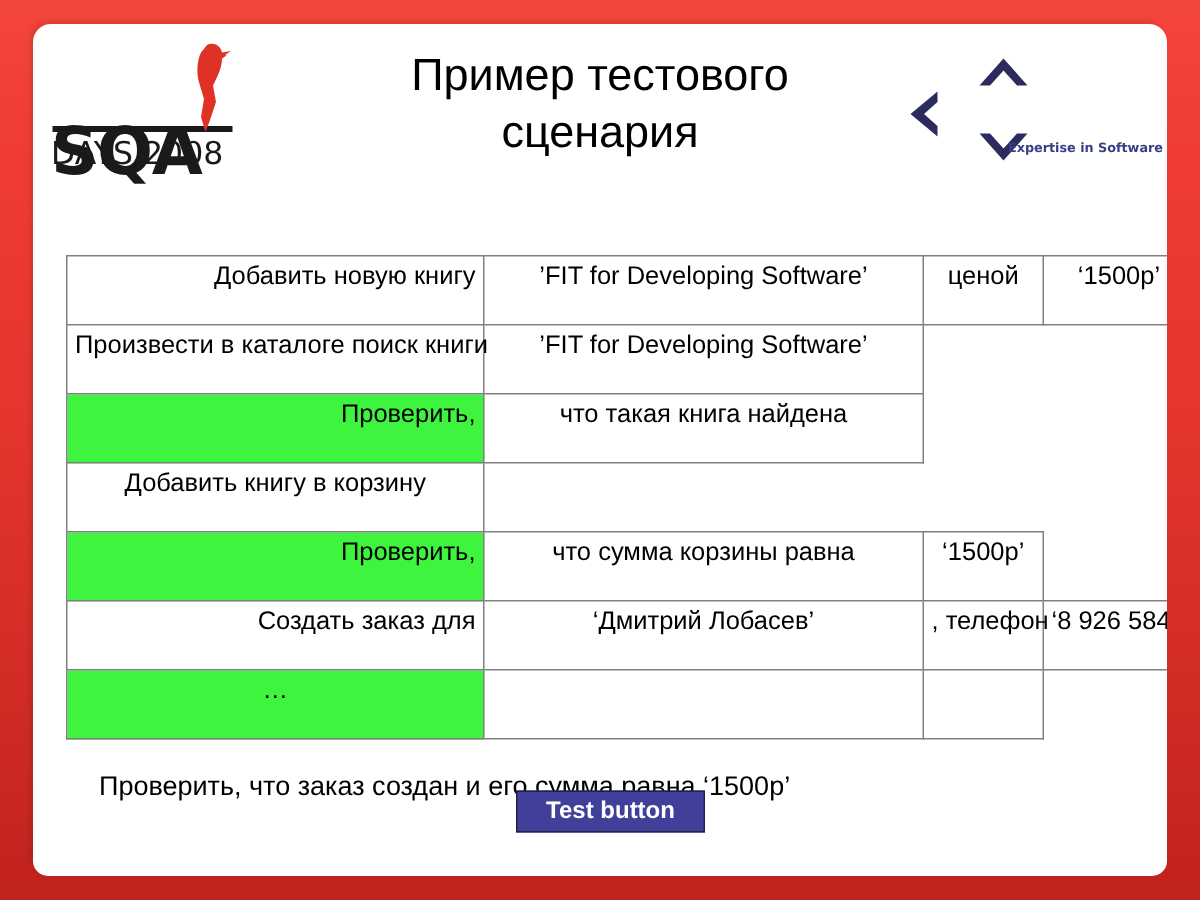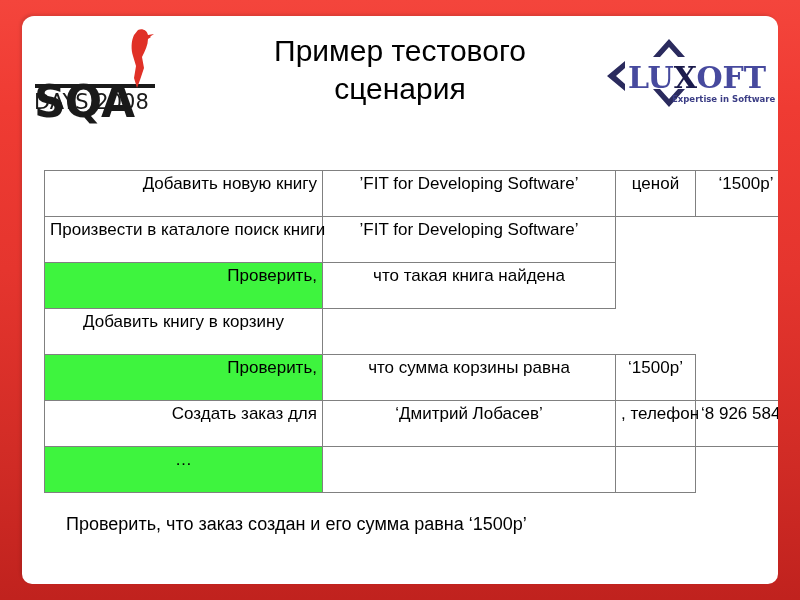--- a/index.html
+++ b/index.html
@@ -194,21 +194,20 @@
       <div id="luxoft-logo">
         <svg class="chev chev-up" width="34" height="20" viewBox="0 0 34 20">
           <path d="M17 1 L33 19 L26 19 L17 9 L8 19 L1 19 Z" fill="#2b2b5e"></path>
         </svg>
         <svg class="chev chev-down" width="34" height="20" viewBox="0 0 34 20">
           <path d="M17 19 L1 1 L8 1 L17 11 L26 1 L33 1 Z" fill="#2b2b5e"></path>
         </svg>
         <svg class="chev chev-left" width="20" height="32" viewBox="0 0 20 32">
           <path d="M19 1 L1 16 L19 31 L19 24 L10 16 L19 8 Z" fill="#2b2b5e"></path>
         </svg>
-        <div class="lux-word"><span>LU</span><span class="x">X</span><span>OFT</span></div>
         <div class="lux-tag">Expertise in Software Services</div>
       </div>
     </div>
 
     <table id="scenario-table">
       <tbody>
           <tr>
             <td class="r" style="width: 267px;">Добавить новую книгу</td>
             <td class="l" style="width: 282px;">’FIT for Developing Software’</td>
             <td class="l" style="width: 69px;">ценой</td>
@@ -240,15 +239,16 @@
           <tr>
             <td class="c green" style="width: 148px;">…</td>
             <td class="l" style="width: 343px;"></td>
             <td class="l" style="width: 217px;"></td>
           </tr>
         </tbody>
     </table>
 
     <div id="final-check">Проверить, что заказ создан и его сумма равна ‘1500р’</div>
 
+    <div id="test-button">Test button</div>
 
   </div>
 </div>
 
 </body></html>

